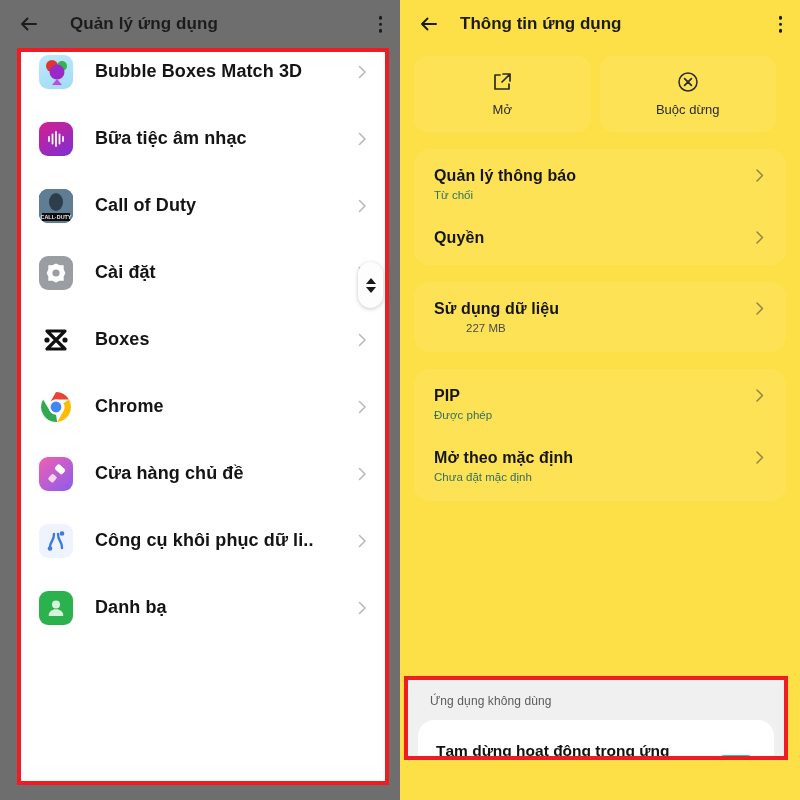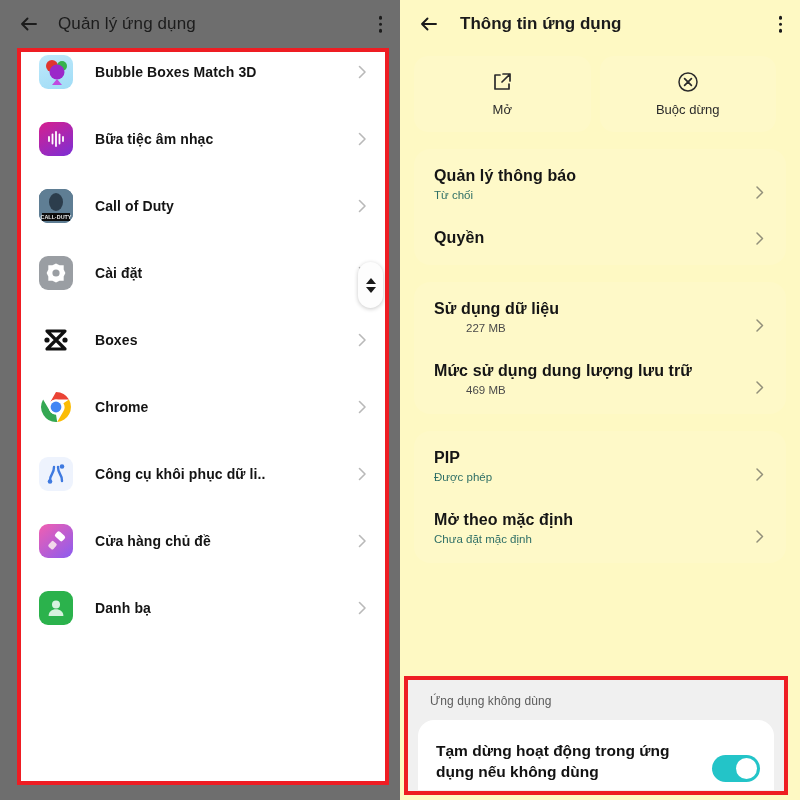--- a/index.html
+++ b/index.html
@@ -24,23 +24,23 @@
     padding: 0 16px;
     position: relative;
   }
   .back-icon {
     width: 26px; height: 26px;
     display: flex; align-items: center; justify-content: center;
     flex: none;
   }
   .back-icon svg { display:block; }
   .header-title {
-    margin-left: 16px;
+    margin-left: 28px;
     font-size: 17px;
-    font-weight: normal;
+    font-weight: bold;
     color: #1c1c1c;
     letter-spacing: .1px;
     white-space: nowrap;
   }
   .kebab {
     position: absolute; right: 18px; top: 50%;
     transform: translateY(-50%);
     display: flex; flex-direction: column;
     gap: 3px; align-items: center;
   }
@@ -70,21 +70,21 @@
   .app-icon {
     width: 34px; height: 34px;
     flex: none;
     border-radius: 9px;
     display: flex; align-items: center; justify-content: center;
     overflow: hidden;
     position: relative;
   }
   .app-name {
     margin-left: 22px;
-    font-size: 14px;
+    font-size: 18px;
     font-weight: bold;
     color: #141414;
     white-space: nowrap;
     letter-spacing: .1px;
   }
   .chev {
     margin-left: auto;
     width: 18px; height: 18px;
     flex: none;
   }
@@ -113,21 +113,21 @@
     width: 0; height: 0;
     border-left: 5px solid transparent;
     border-right: 5px solid transparent;
     border-top: 6px solid #1a1a1a;
   }
 
   
   .panel-right {
     position: relative;
     width: 400px; height: 800px;
-    background: #fef9c3;
+    background: #fde047;
     overflow: hidden;
   }
   .r-header {
     height: 48px;
     display: flex; align-items: center;
     padding: 0 16px;
     position: relative;
   }
   .r-title {
     margin-left: 18px;
@@ -155,21 +155,21 @@
     font-size: 13px;
     color: #2b2b2b;
   }
   .group {
     margin: 17px 14px 0 14px;
     background: rgba(255,255,255,.085);
     border-radius: 16px;
     padding: 4px 0;
   }
   .g-row {
-    display: flex; align-items: flex-end;
+    display: flex; align-items: flex-start;
     padding: 14px 18px 14px 20px;
     position: relative;
   }
   .g-texts { display: flex; flex-direction: column; gap: 4px; }
   .g-title {
     font-size: 16px; font-weight: bold;
     color: #151515;
     letter-spacing: .1px;
     white-space: nowrap;
   }
@@ -178,21 +178,21 @@
     color: #2f6f66;
     white-space: nowrap;
   }
   .g-sub.gray { color: #4a4a4a; margin-left: 32px; }
   .g-chev { margin-left: auto; width: 17px; height: 17px; flex: none; opacity: .55; }
 
   
   .redbox-right {
     position: absolute;
     left: 404px; top: 676px;
-    width: 384px; height: 119px;
+    width: 384px; height: 84px;
     border: 4px solid #ee1d23;
     background: #f0f0f0;
     overflow: hidden;
   }
   .unused-label {
     font-size: 12px;
     color: #5b5b5b;
     padding: 14px 0 12px 22px;
     letter-spacing: .1px;
   }
@@ -363,44 +363,44 @@
           </span>
           <span class="app-name">Chrome</span>
           <span class="chev">
             <svg width="18" height="18" viewBox="0 0 18 18">
                 <path d="M6.5 3.5 L12 9 L6.5 14.5" fill="none" stroke="#b9b9b9" stroke-width="1.6" stroke-linecap="round" stroke-linejoin="round"></path>
               </svg>
           </span>
         </div>
 
         <div class="app-row">
+          <span class="app-icon ic-theme">
+            <svg width="24" height="24" viewBox="0 0 24 24">
+              <rect x="11" y="4" width="10" height="6.6" rx="2" transform="rotate(42 16 7.3)" fill="#ffffff"></rect>
+              <rect x="5.3" y="12.5" width="6.4" height="7.4" rx="1.6" transform="rotate(42 8.5 16.2)" fill="#f2d9ea"></rect>
+            </svg>
+          </span>
+          <span class="app-name">Cửa hàng chủ đề</span>
+          <span class="chev">
+            <svg width="18" height="18" viewBox="0 0 18 18">
+                <path d="M6.5 3.5 L12 9 L6.5 14.5" fill="none" stroke="#b9b9b9" stroke-width="1.6" stroke-linecap="round" stroke-linejoin="round"></path>
+              </svg>
+          </span>
+        </div>
+
+        <div class="app-row">
           <span class="app-icon ic-restore">
             <svg width="26" height="26" viewBox="0 0 26 26">
               <path d="M7 20 C7 12 11 14 11 6" fill="none" stroke="#3f7ae0" stroke-width="2.4" stroke-linecap="round"></path>
               <path d="M15 6 C15 14 19 12 19 20" fill="none" stroke="#3f7ae0" stroke-width="2.4" stroke-linecap="round"></path>
               <circle cx="7" cy="20.5" r="2.3" fill="#3f7ae0"></circle>
               <circle cx="19" cy="5.5" r="2.3" fill="#3f7ae0"></circle>
             </svg>
           </span>
           <span class="app-name">Công cụ khôi phục dữ li..</span>
-          <span class="chev">
-            <svg width="18" height="18" viewBox="0 0 18 18">
-                <path d="M6.5 3.5 L12 9 L6.5 14.5" fill="none" stroke="#b9b9b9" stroke-width="1.6" stroke-linecap="round" stroke-linejoin="round"></path>
-              </svg>
-          </span>
-        </div>
-
-        <div class="app-row">
-          <span class="app-icon ic-theme">
-            <svg width="24" height="24" viewBox="0 0 24 24">
-              <rect x="11" y="4" width="10" height="6.6" rx="2" transform="rotate(42 16 7.3)" fill="#ffffff"></rect>
-              <rect x="5.3" y="12.5" width="6.4" height="7.4" rx="1.6" transform="rotate(42 8.5 16.2)" fill="#f2d9ea"></rect>
-            </svg>
-          </span>
-          <span class="app-name">Cửa hàng chủ đề</span>
           <span class="chev">
             <svg width="18" height="18" viewBox="0 0 18 18">
                 <path d="M6.5 3.5 L12 9 L6.5 14.5" fill="none" stroke="#b9b9b9" stroke-width="1.6" stroke-linecap="round" stroke-linejoin="round"></path>
               </svg>
           </span>
         </div>
 
 
         <div class="app-row">
           <span class="app-icon ic-contacts">
@@ -498,31 +498,20 @@
         <span class="g-texts">
           <span class="g-title">Sử dụng dữ liệu</span>
           <span class="g-sub gray">227 MB</span>
         </span>
         <span class="g-chev">
           <svg width="17" height="17" viewBox="0 0 17 17">
               <path d="M6 3 L11.5 8.5 L6 14" fill="none" stroke="#3b3b3b" stroke-width="1.5" stroke-linecap="round" stroke-linejoin="round"></path>
             </svg>
         </span>
       </div>
-      <div class="g-row">
-        <span class="g-texts">
-          <span class="g-title">Mức sử dụng dung lượng lưu trữ</span>
-          <span class="g-sub gray">469 MB</span>
-        </span>
-        <span class="g-chev">
-          <svg width="17" height="17" viewBox="0 0 17 17">
-              <path d="M6 3 L11.5 8.5 L6 14" fill="none" stroke="#3b3b3b" stroke-width="1.5" stroke-linecap="round" stroke-linejoin="round"></path>
-            </svg>
-        </span>
-      </div>
     </div>
 
     <div class="group">
       <div class="g-row">
         <span class="g-texts">
           <span class="g-title">PIP</span>
           <span class="g-sub">Được phép</span>
         </span>
         <span class="g-chev">
           <svg width="17" height="17" viewBox="0 0 17 17">

